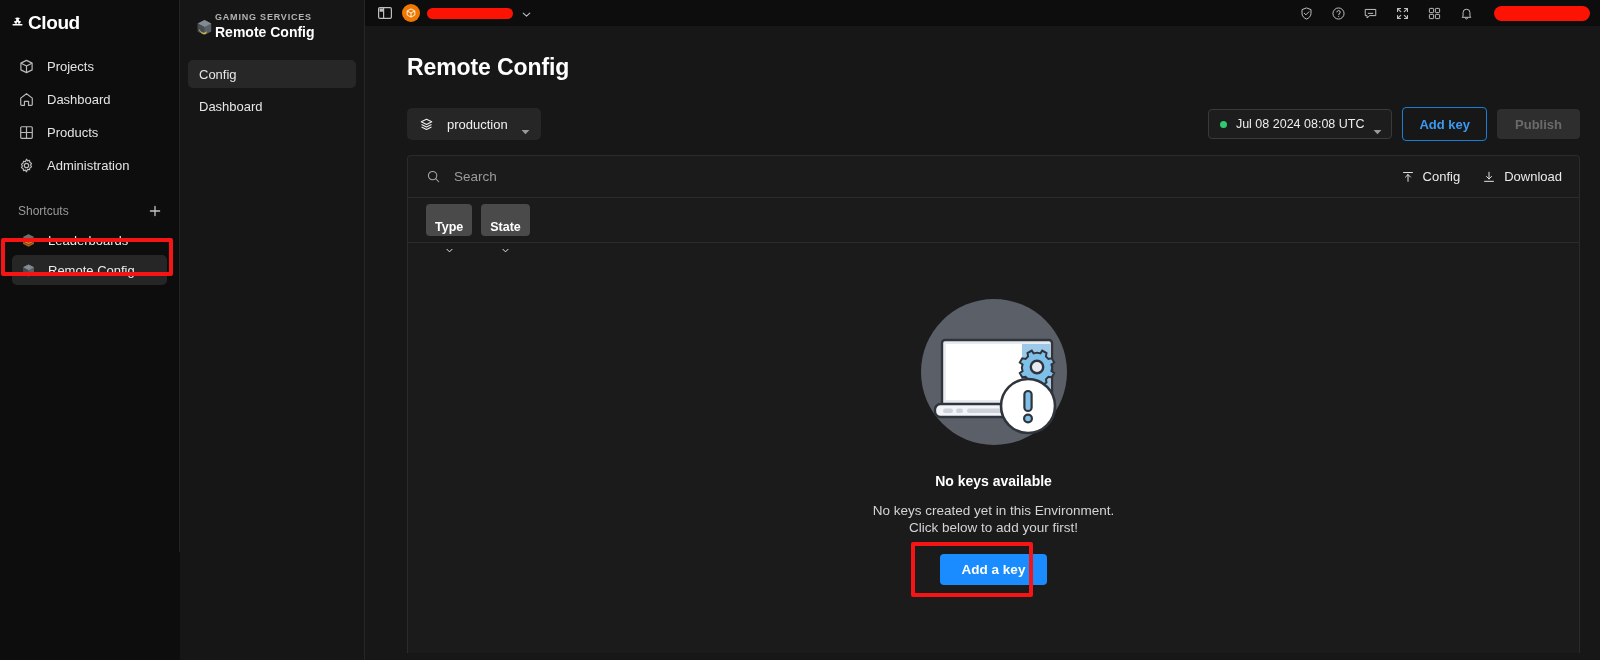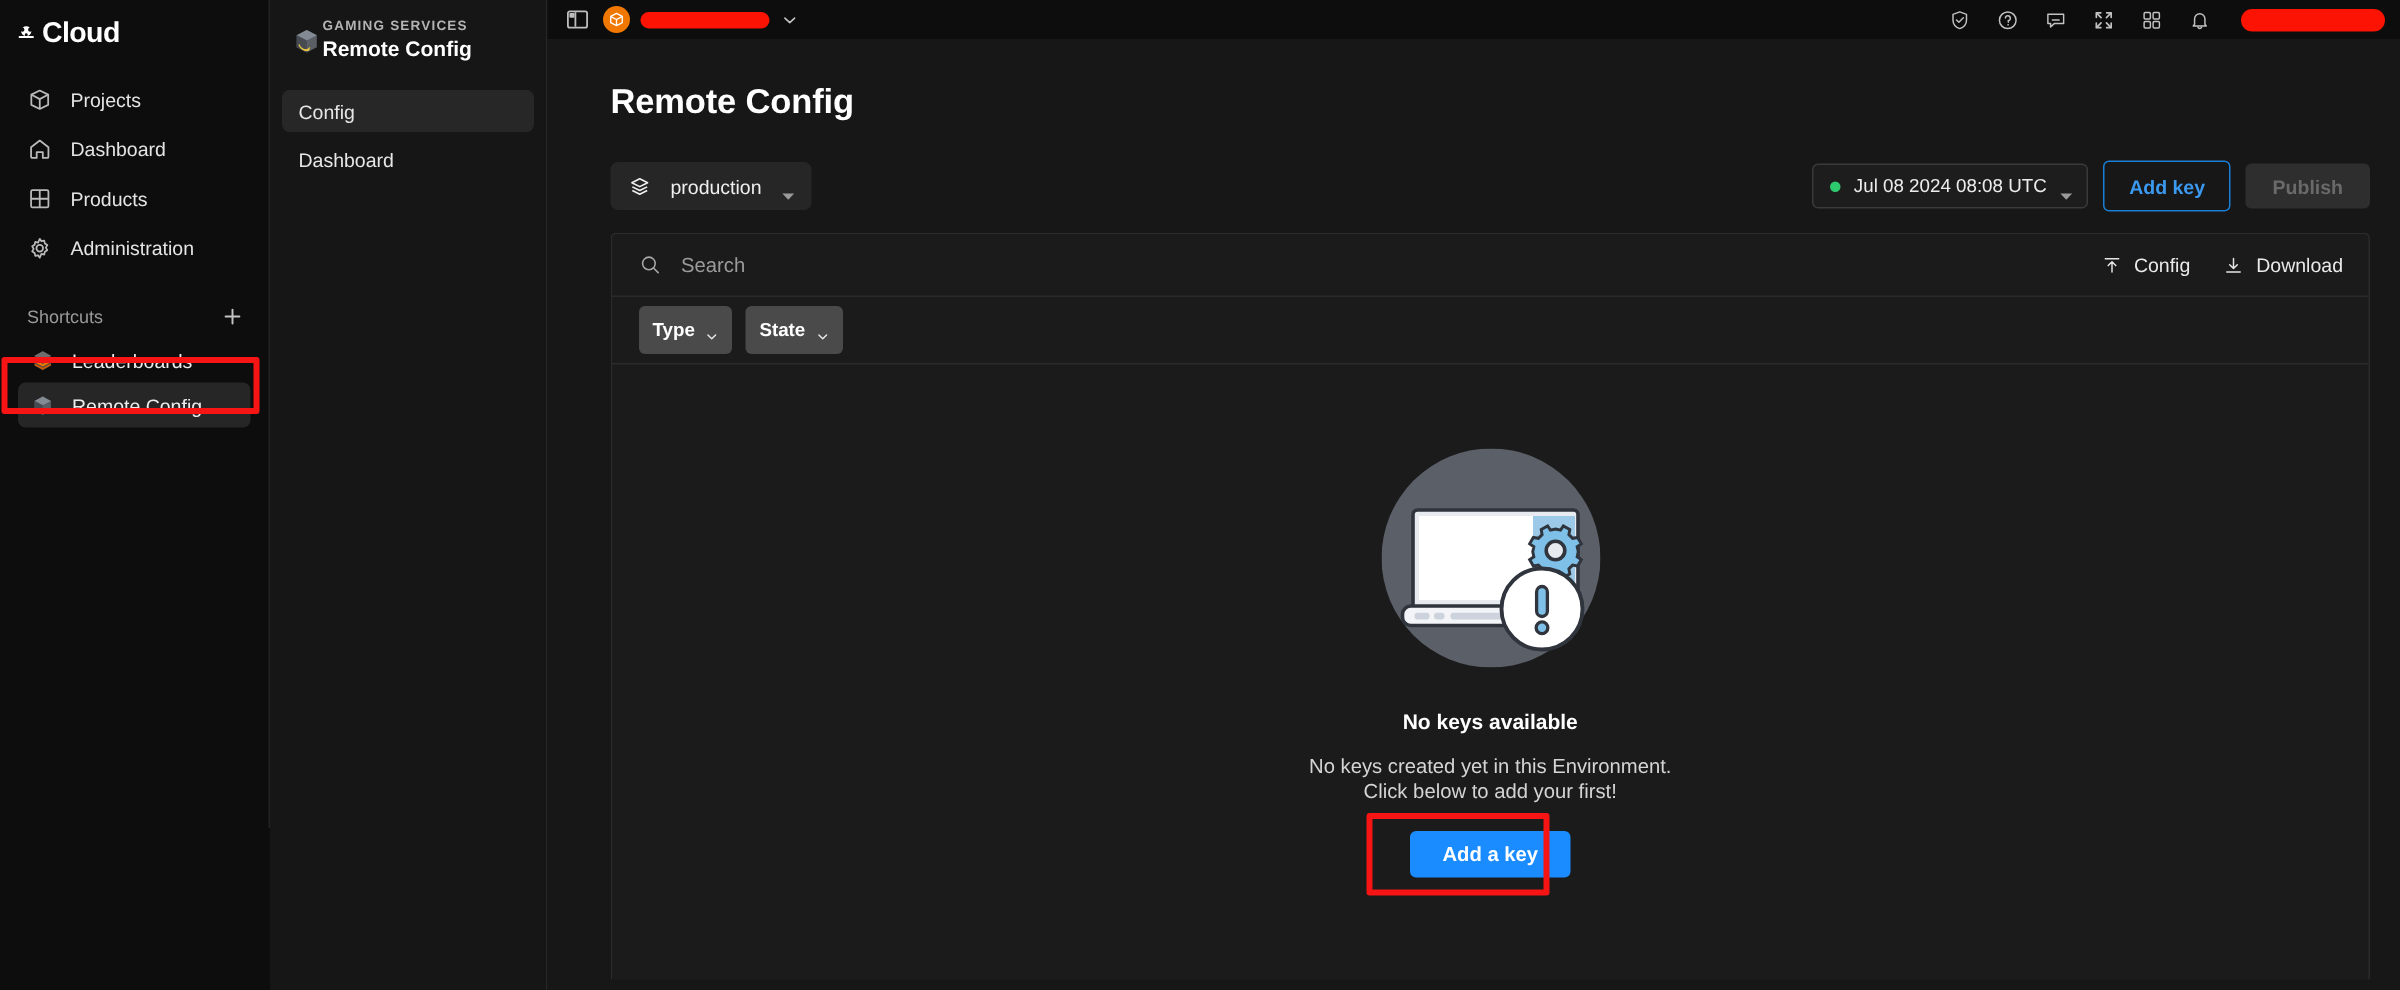--- a/index.html
+++ b/index.html
@@ -200,21 +200,21 @@
 
   .card-filters {
     height: 45px; flex: 0 0 45px;
     display: flex; align-items: center; gap: 9px;
     border-bottom: 1px solid #2b2b2b;
     padding: 0 18px;
   }
   .filter-chip {
     display: flex; align-items: center; gap: 7px;
     background: #4a4a4a; border-radius: 4px;
-    height: 20px; padding: 16px 9px; cursor: pointer;
+    height: 20px; padding: 16px 9px; cursor: pointer; flex-direction: column;
   }
   .filter-label { color: #fff; font-size: 12.5px; font-weight: 700; }
   .chev-xs { width: 9px; height: 9px; display: block; }
 
   .empty {
     flex: 1 1 auto; min-height: 0;
     display: flex; flex-direction: column; align-items: center;
     padding-top: 56px;
   }
   .illus { width: 146px; height: 146px; display: block; }

